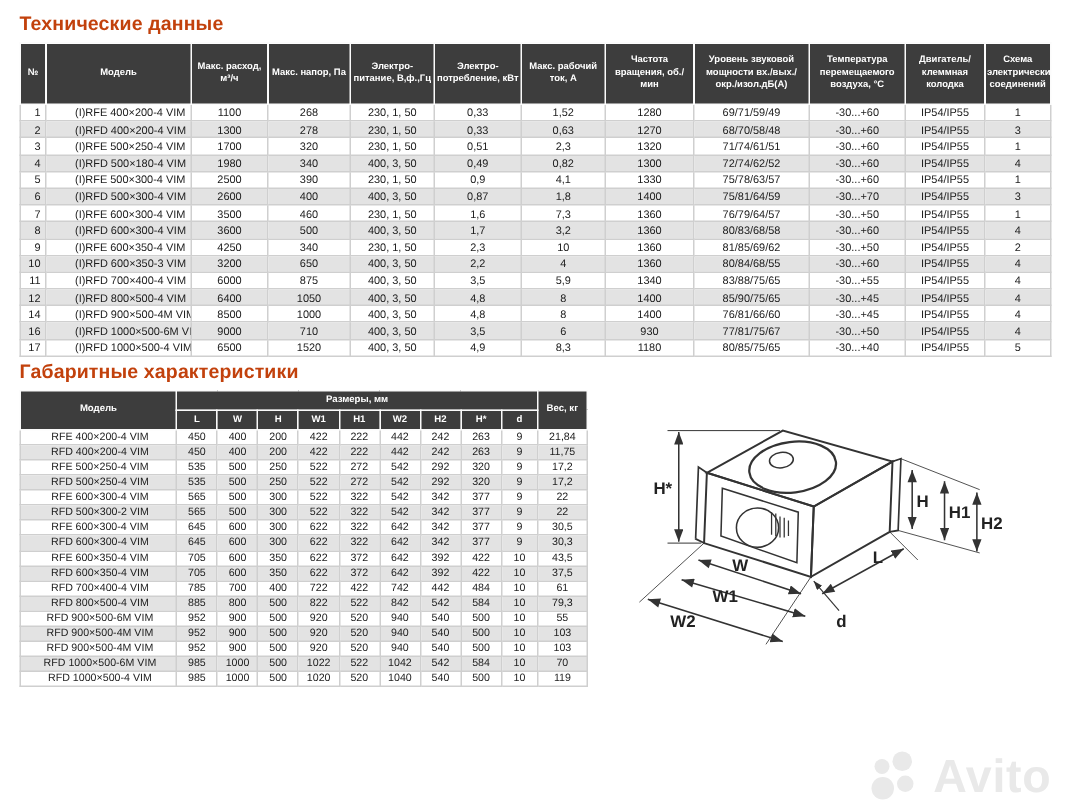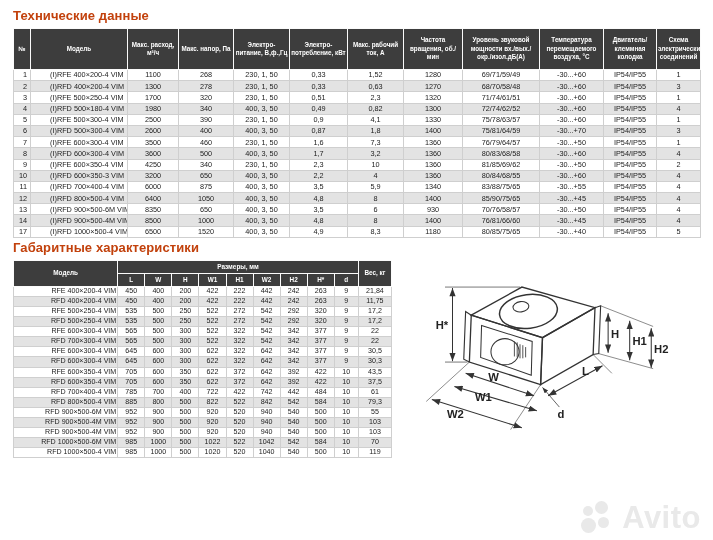--- a/index.html
+++ b/index.html
@@ -30,21 +30,21 @@
   .dims{width:381px;}
   .dims th{
     background:#3d3d3d;color:#fff;font-size:6.4px;font-weight:bold;
     border:1px solid #fbfbfb;padding:1px;vertical-align:middle;line-height:1.25;height:10px;
   }
   .dims td{
     font-size:7.1px;border:1px solid #cfcfcf;padding:0 1px;text-align:center;
     height:9.1px;line-height:1;white-space:nowrap;overflow:hidden;color:#1c1c1c;
   }
   .dims tbody tr:nth-child(even) td{background:#e3e3e3;}
-  .dims td:first-child{text-align:right;padding-left:3px;}
+  .dims td:first-child{text-align:center;padding-left:3px;}
   .bottom{display:flex;align-items:flex-start;}
   .drawing{margin-left:8px;margin-top:-6px;}
   
   .watermark{
     position:absolute;right:12px;bottom:4px;display:flex;align-items:center;gap:5px;
     color:#e9e9e9;font-weight:bold;font-size:31px;letter-spacing:.5px;user-select:none;
   }
   .wm-logo{position:relative;width:36px;height:34px;}
   .wm-logo i{position:absolute;border-radius:50%;background:#e9e9e9;}
   .wm-c1{width:10px;height:10px;left:2px;top:5px;}
@@ -253,44 +253,44 @@
           <td>400, 3, 50</td>
           <td>4,8</td>
           <td>8</td>
           <td>1400</td>
           <td>85/90/75/65</td>
           <td>-30...+45</td>
           <td>IP54/IP55</td>
           <td>4</td>
         </tr>
         <tr>
-          <td>13</td>
-          <td>(I)RFD 900×500-6M VIM</td>
-          <td>8350</td>
-          <td>650</td>
-          <td>400, 3, 50</td>
-          <td>3,5</td>
-          <td>6</td>
-          <td>930</td>
-          <td>70/76/58/57</td>
-          <td>-30...+50</td>
-          <td>IP54/IP55</td>
-          <td>4</td>
-        </tr>
-        <tr>
           <td>14</td>
           <td>(I)RFD 900×500-4M VIM</td>
           <td>8500</td>
           <td>1000</td>
           <td>400, 3, 50</td>
           <td>4,8</td>
           <td>8</td>
           <td>1400</td>
           <td>76/81/66/60</td>
           <td>-30...+45</td>
+          <td>IP54/IP55</td>
+          <td>4</td>
+        </tr>
+        <tr>
+          <td>16</td>
+          <td>(I)RFD 1000×500-6M VIM</td>
+          <td>9000</td>
+          <td>710</td>
+          <td>400, 3, 50</td>
+          <td>3,5</td>
+          <td>6</td>
+          <td>930</td>
+          <td>77/81/75/67</td>
+          <td>-30...+50</td>
           <td>IP54/IP55</td>
           <td>4</td>
         </tr>
         <tr>
           <td>17</td>
           <td>(I)RFD 1000×500-4 VIM</td>
           <td>6500</td>
           <td>1520</td>
           <td>400, 3, 50</td>
           <td>4,9</td>
@@ -399,21 +399,21 @@
             <td>300</td>
             <td>522</td>
             <td>322</td>
             <td>542</td>
             <td>342</td>
             <td>377</td>
             <td>9</td>
             <td>22</td>
           </tr>
           <tr>
-            <td>RFD 700×300-4 VIM</td>
+            <td>RFD 500×300-2 VIM</td>
             <td>565</td>
             <td>500</td>
             <td>300</td>
             <td>522</td>
             <td>322</td>
             <td>542</td>
             <td>342</td>
             <td>377</td>
             <td>9</td>
             <td>22</td>

